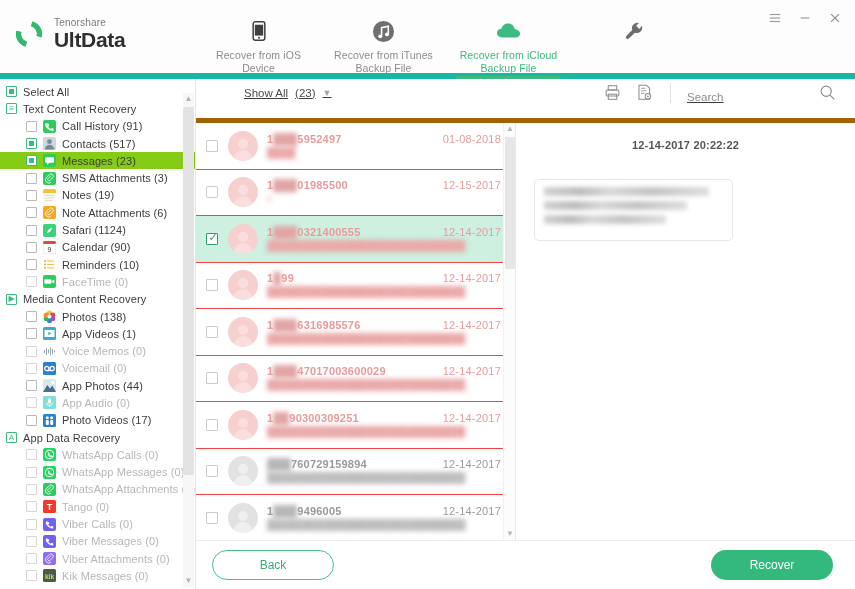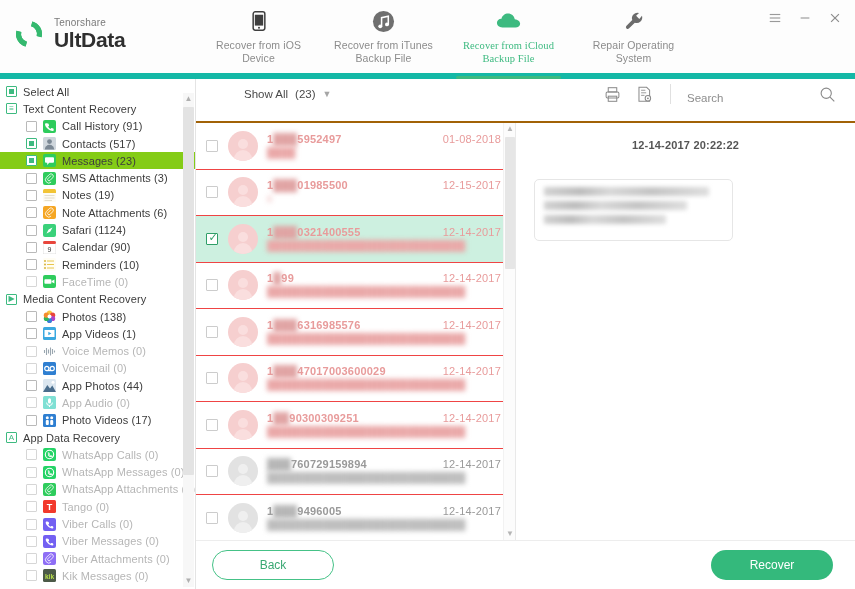--- a/index.html
+++ b/index.html
@@ -44,35 +44,35 @@
   .brand-name {
     font-size: 21px; color: #2f2f2f; font-weight: 600;
     letter-spacing: -.3px; display: block;
   }
 
   .tabs { display: flex; align-items: flex-start; flex: 1; height: 79px; }
   .tab {
     width: 125px; height: 79px;
     display: flex; flex-direction: column;
     align-items: center; justify-content: flex-start;
-    padding-top: 8px;
+    padding-top: 18px;
     cursor: pointer;
     position: relative;
     text-align: center;
   }
   .tab-icon {
     height: 26px; width: 26px;
     display: flex; align-items: center; justify-content: center;
     margin-bottom: 5px;
   }
   .tab-label {
     font-size: 10.5px; color: #8c8c8c; line-height: 13px;
     white-space: pre-line; letter-spacing: .1px;
   }
-  .tab.active .tab-label { color: #3dba80; font-family: Liberation Serif, serif; }
+  .tab.active .tab-label { color: #3dba80; }
   .tab.active::after {
     content: ""; position: absolute; bottom: 0; left: 10px; right: 10px;
     height: 3px; background: #3dba80; border-radius: 2px;
   }
 
   .win-ctrls {
     position: absolute; top: 10px; right: 12px;
     display: flex; align-items: center; gap: 14px;
   }
   .win-btn {
@@ -148,23 +148,24 @@
     position: absolute; left: 0; width: 11px; height: 12px;
     color: #b0b0b0; font-size: 8px; text-align: center; line-height: 12px;
   }
 
   
   .content { flex: 1; display: flex; flex-direction: column; min-width: 0; }
 
   .toolbar {
     height: 44px; flex: 0 0 44px;
     display: flex; align-items: center;
-    border-bottom: 2px solid #a16207;
+    border-bottom: 5px solid #a16207;
     padding: 0 18px 12px 48px;
     background: #fff;
+    text-decoration: underline;
   }
   .showall {
     display: flex; align-items: center; gap: 7px; cursor: pointer;
     font-size: 11.5px; color: #4a4a4a;
   }
   .showall .cnt { color: #4a4a4a; }
   .caret { color: #a6a6a6; font-size: 9px; }
   .tool-right { margin-left: auto; display: flex; align-items: center; gap: 12px; }
   .ticon { width: 20px; height: 20px; cursor: pointer; color: #8a8a8a;
            display: flex; align-items: center; justify-content: center; }
@@ -360,22 +361,20 @@
         <span class="tab-label">Recover from iCloud
 Backup File</span>
       </div>
 
       <div class="tab">
         <span class="tab-icon">
           <svg viewBox="0 0 24 24" width="22" height="22">
             <path d="M17.5 3.2 a6 6 0 0 0-7.4 7.8 L3.6 17.5 a2 2 0 0 0 2.8 2.8 l6.5-6.5 a6 6 0 0 0 7.8-7.4 L17.8 9.7 14.3 6.2 Z" fill="#6c6c6c"></path>
           </svg>
         </span>
-        <span class="tab-label">Repair Operating
-System</span>
       </div>
     </div>
 
     <div class="win-ctrls">
       <span class="win-btn">
         <svg viewBox="0 0 16 16" width="14" height="14">
           <g stroke="#9a9a9a" stroke-width="1.3">
             <line x1="2" y1="4" x2="14" y2="4"></line>
             <line x1="2" y1="8" x2="14" y2="8"></line>
             <line x1="2" y1="12" x2="14" y2="12"></line>

